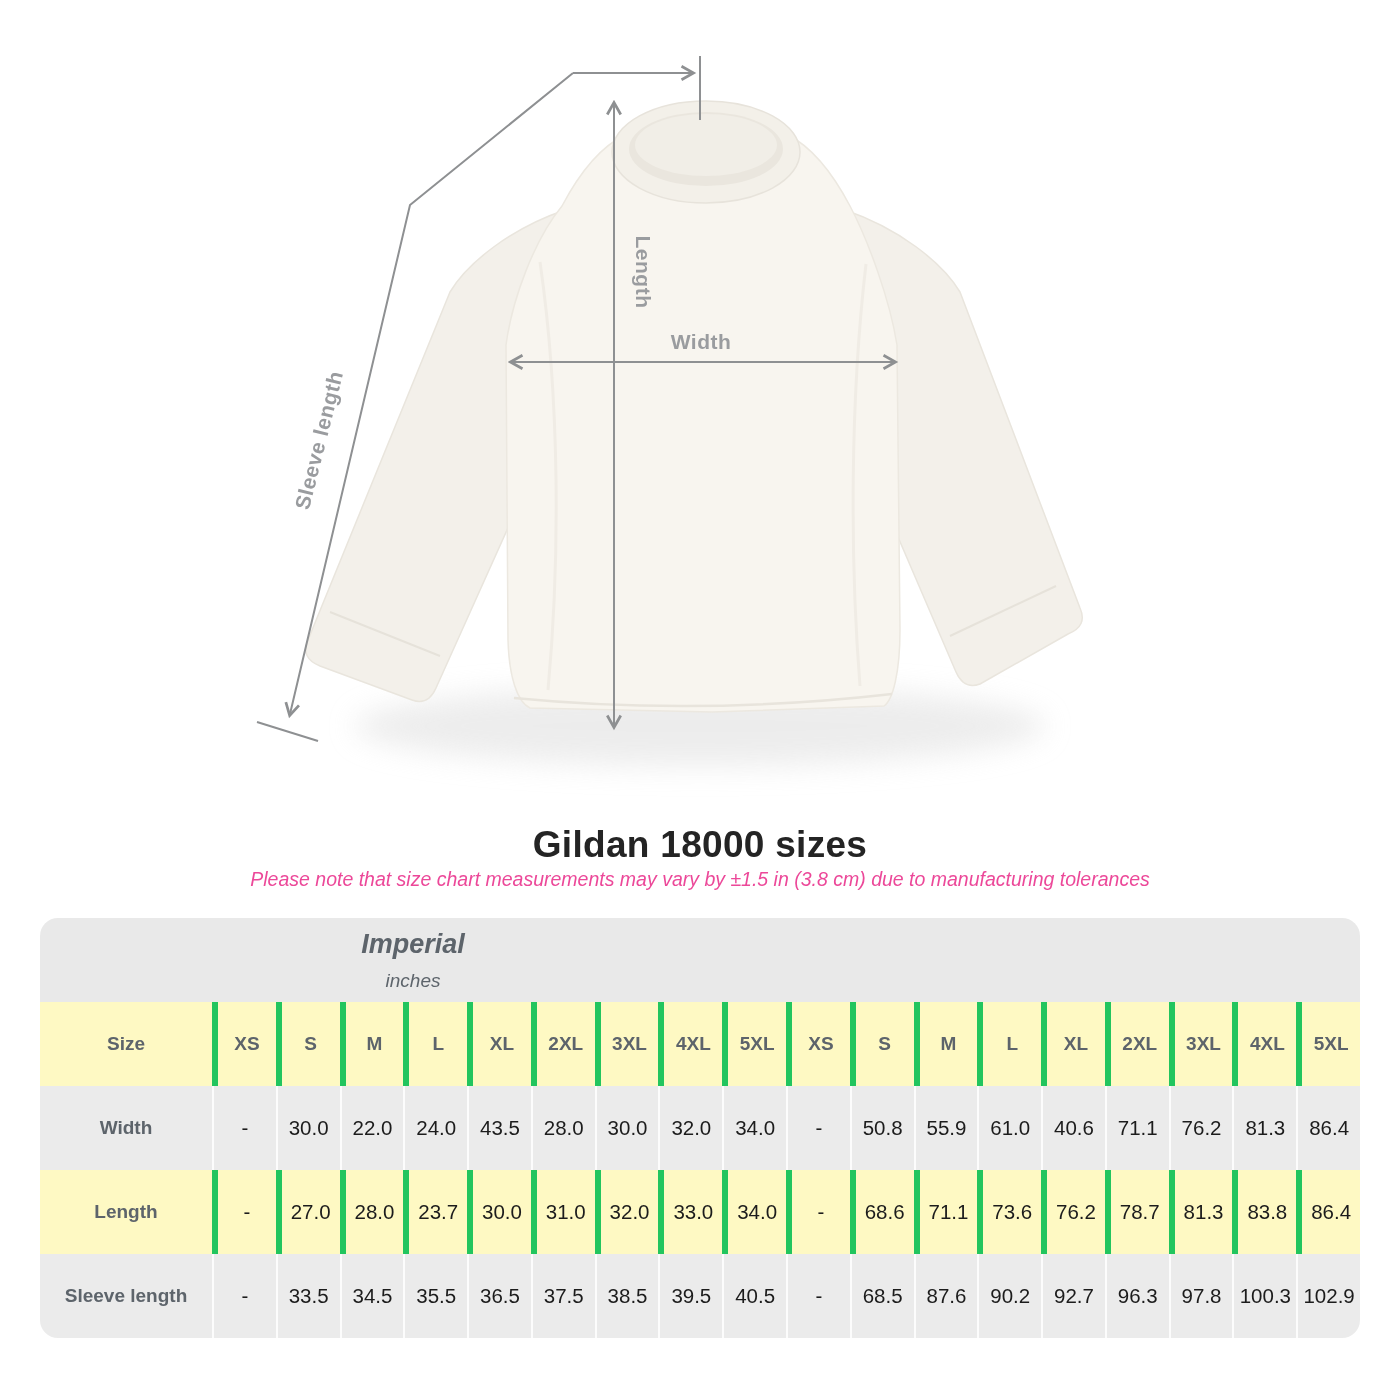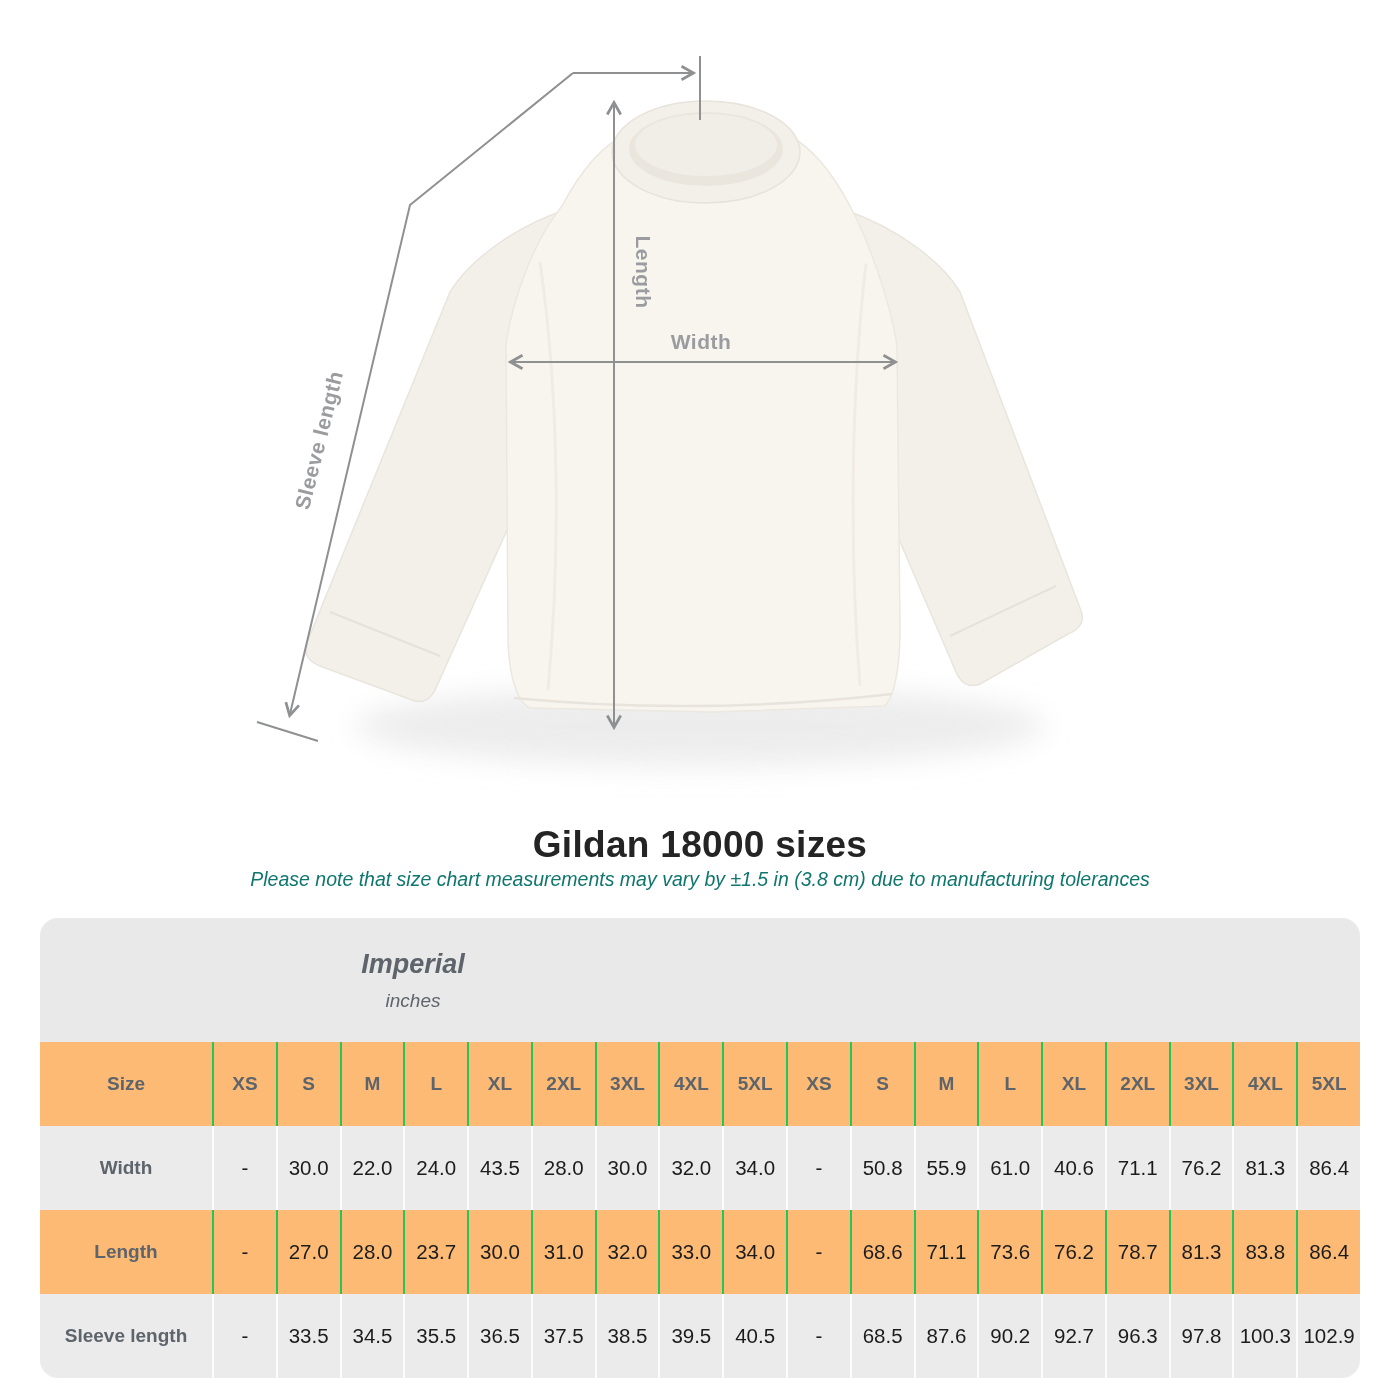--- a/index.html
+++ b/index.html
@@ -7,35 +7,35 @@
         font-family:"Liberation Sans",sans-serif;}
 
   
   .diagram{position:absolute;left:0;top:0;width:1400px;height:810px;}
   .mlabel{font:bold 21px "Liberation Sans",sans-serif;fill:#9a9c9f;letter-spacing:.5px;}
 
   
   .title{position:absolute;top:824px;left:0;width:100%;text-align:center;
          font-size:37px;font-weight:bold;color:#242424;letter-spacing:.3px;}
   .note{position:absolute;top:868px;left:0;width:100%;text-align:center;
-        font-style:italic;font-size:19.5px;color:#0f766e;}
+        font-style:italic;font-size:19.5px;color:#ec4899;}
 
   
   .size-table{position:absolute;left:40px;top:918px;width:1320px;border-radius:18px;
               overflow:hidden;background:#ffffff;}
-  .band{display:grid;grid-template-columns:746px 574px;height:124px;background:#e9e9e9;}
+  .band{display:grid;grid-template-columns:746px 574px;height:84px;background:#e9e9e9;}
   .band-cell{display:flex;flex-direction:column;align-items:center;justify-content:center;color:#5d646b;}
   .band-title{font-size:27px;font-weight:bold;font-style:italic;}
   .band-sub{font-size:19px;font-style:italic;margin-top:10px;}
 
   .trow{display:grid;grid-template-columns:172px repeat(18,1fr);height:84px;}
-  .trow.white{background:#fdba74;}
+  .trow.white{background:#fef9c3;}
   .trow.gray{background:#ebebeb;}
   .cell{display:flex;align-items:center;justify-content:center;}
-  .trow.white .cell + .cell{border-left:2px solid #22c55e;}
+  .trow.white .cell + .cell{border-left:6px solid #22c55e;}
   .trow.gray  .cell + .cell{border-left:2px solid #fcfcfc;}
   .cell.metric-start{border-left-width:3px;}
   .hcell{font-size:19px;font-weight:bold;color:#5d646b;}
   .lcell{font-size:19px;font-weight:bold;color:#5d646b;}
   .vcell{font-size:20.5px;color:#1c1c1c;}
 </style>
 </head>
 <body>
 
 <div class="page">

